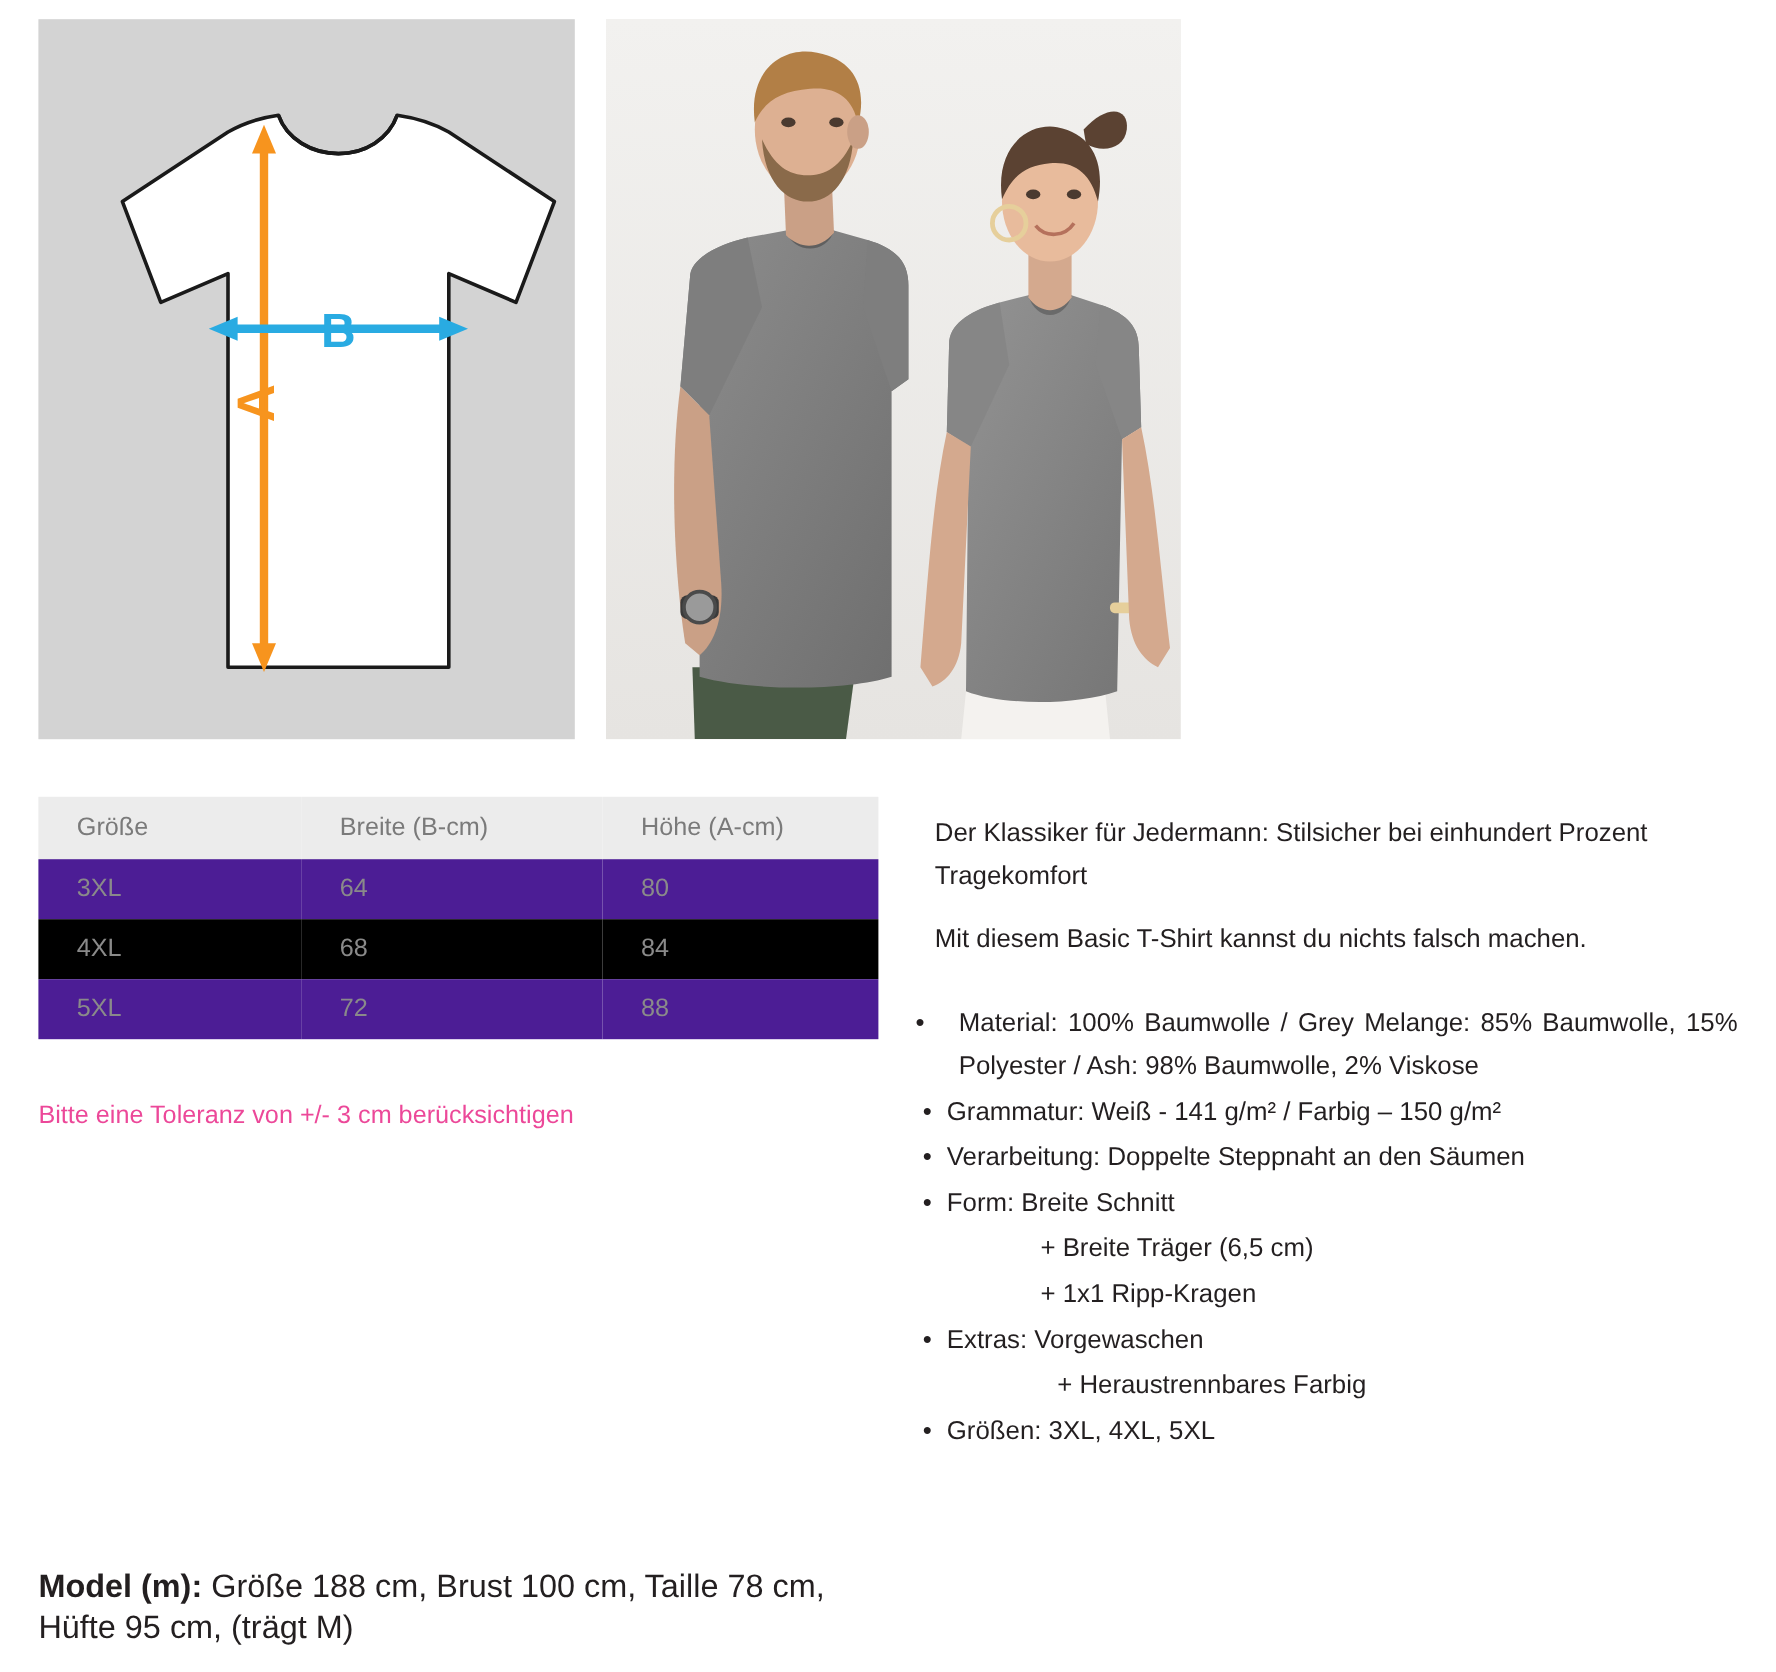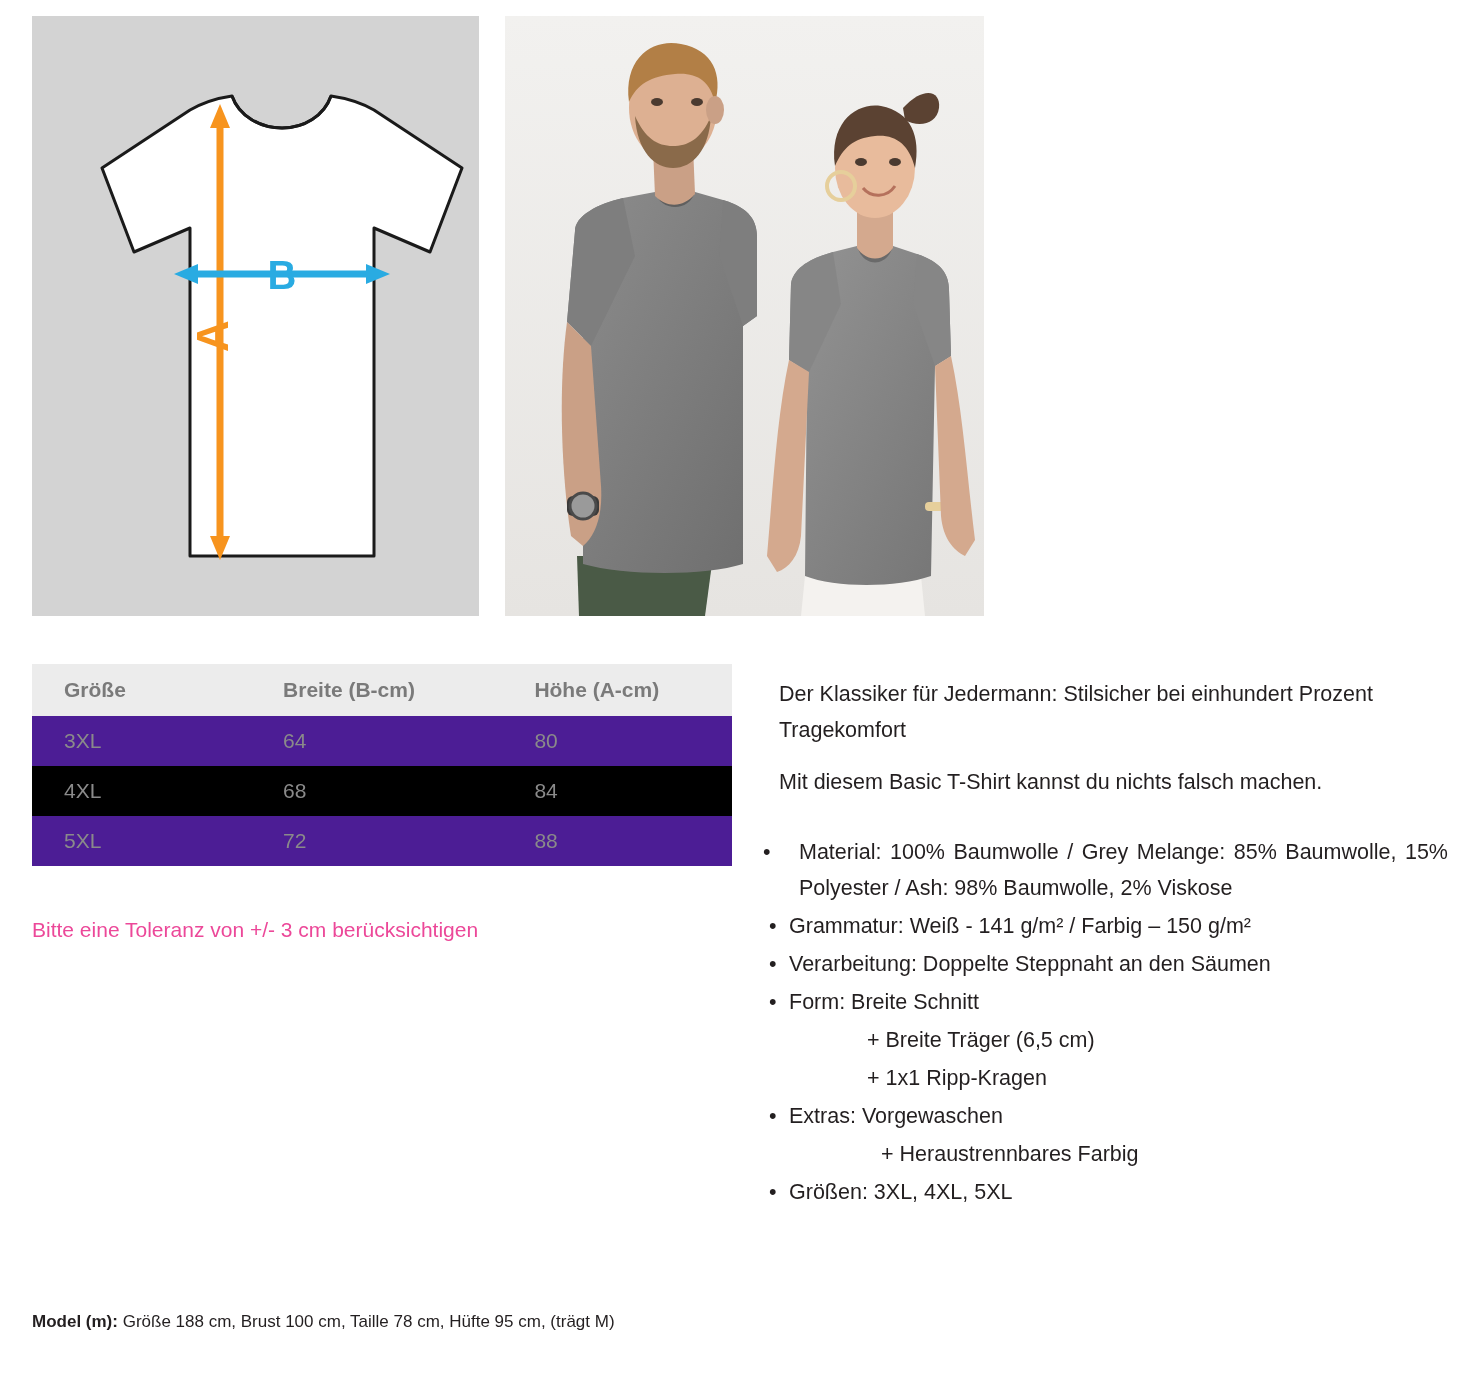--- a/index.html
+++ b/index.html
@@ -49,21 +49,21 @@
     position: absolute;
     left: 32px;
     top: 664px;
     width: 700px;
     border-collapse: collapse;
     font-size: 21px;
     color: #6d6d6d;
   }
   .size-table th {
     text-align: left;
-    font-weight: bold;
+    font-weight: normal;
     padding: 14px 0 14px 32px;
     background: #ececec;
     color: #7a7a7a;
     font-size: 21px;
   }
   .size-table td {
     padding: 13px 0 13px 32px;
     font-size: 21px;
     color: #8a8a8a;
   }
@@ -80,21 +80,21 @@
     font-size: 21px;
     color: #ec4899;
   }
 
   
   .model-line {
     position: absolute;
     left: 32px;
     top: 1305px;
     width: 700px;
-    font-size: 17px;
+    font-size: 27px;
     line-height: 34px;
     color: #231f20;
   }
   .model-line b { font-weight: bold; }
 
   
   .right-col {
     position: absolute;
     left: 763px;
     top: 660px;

